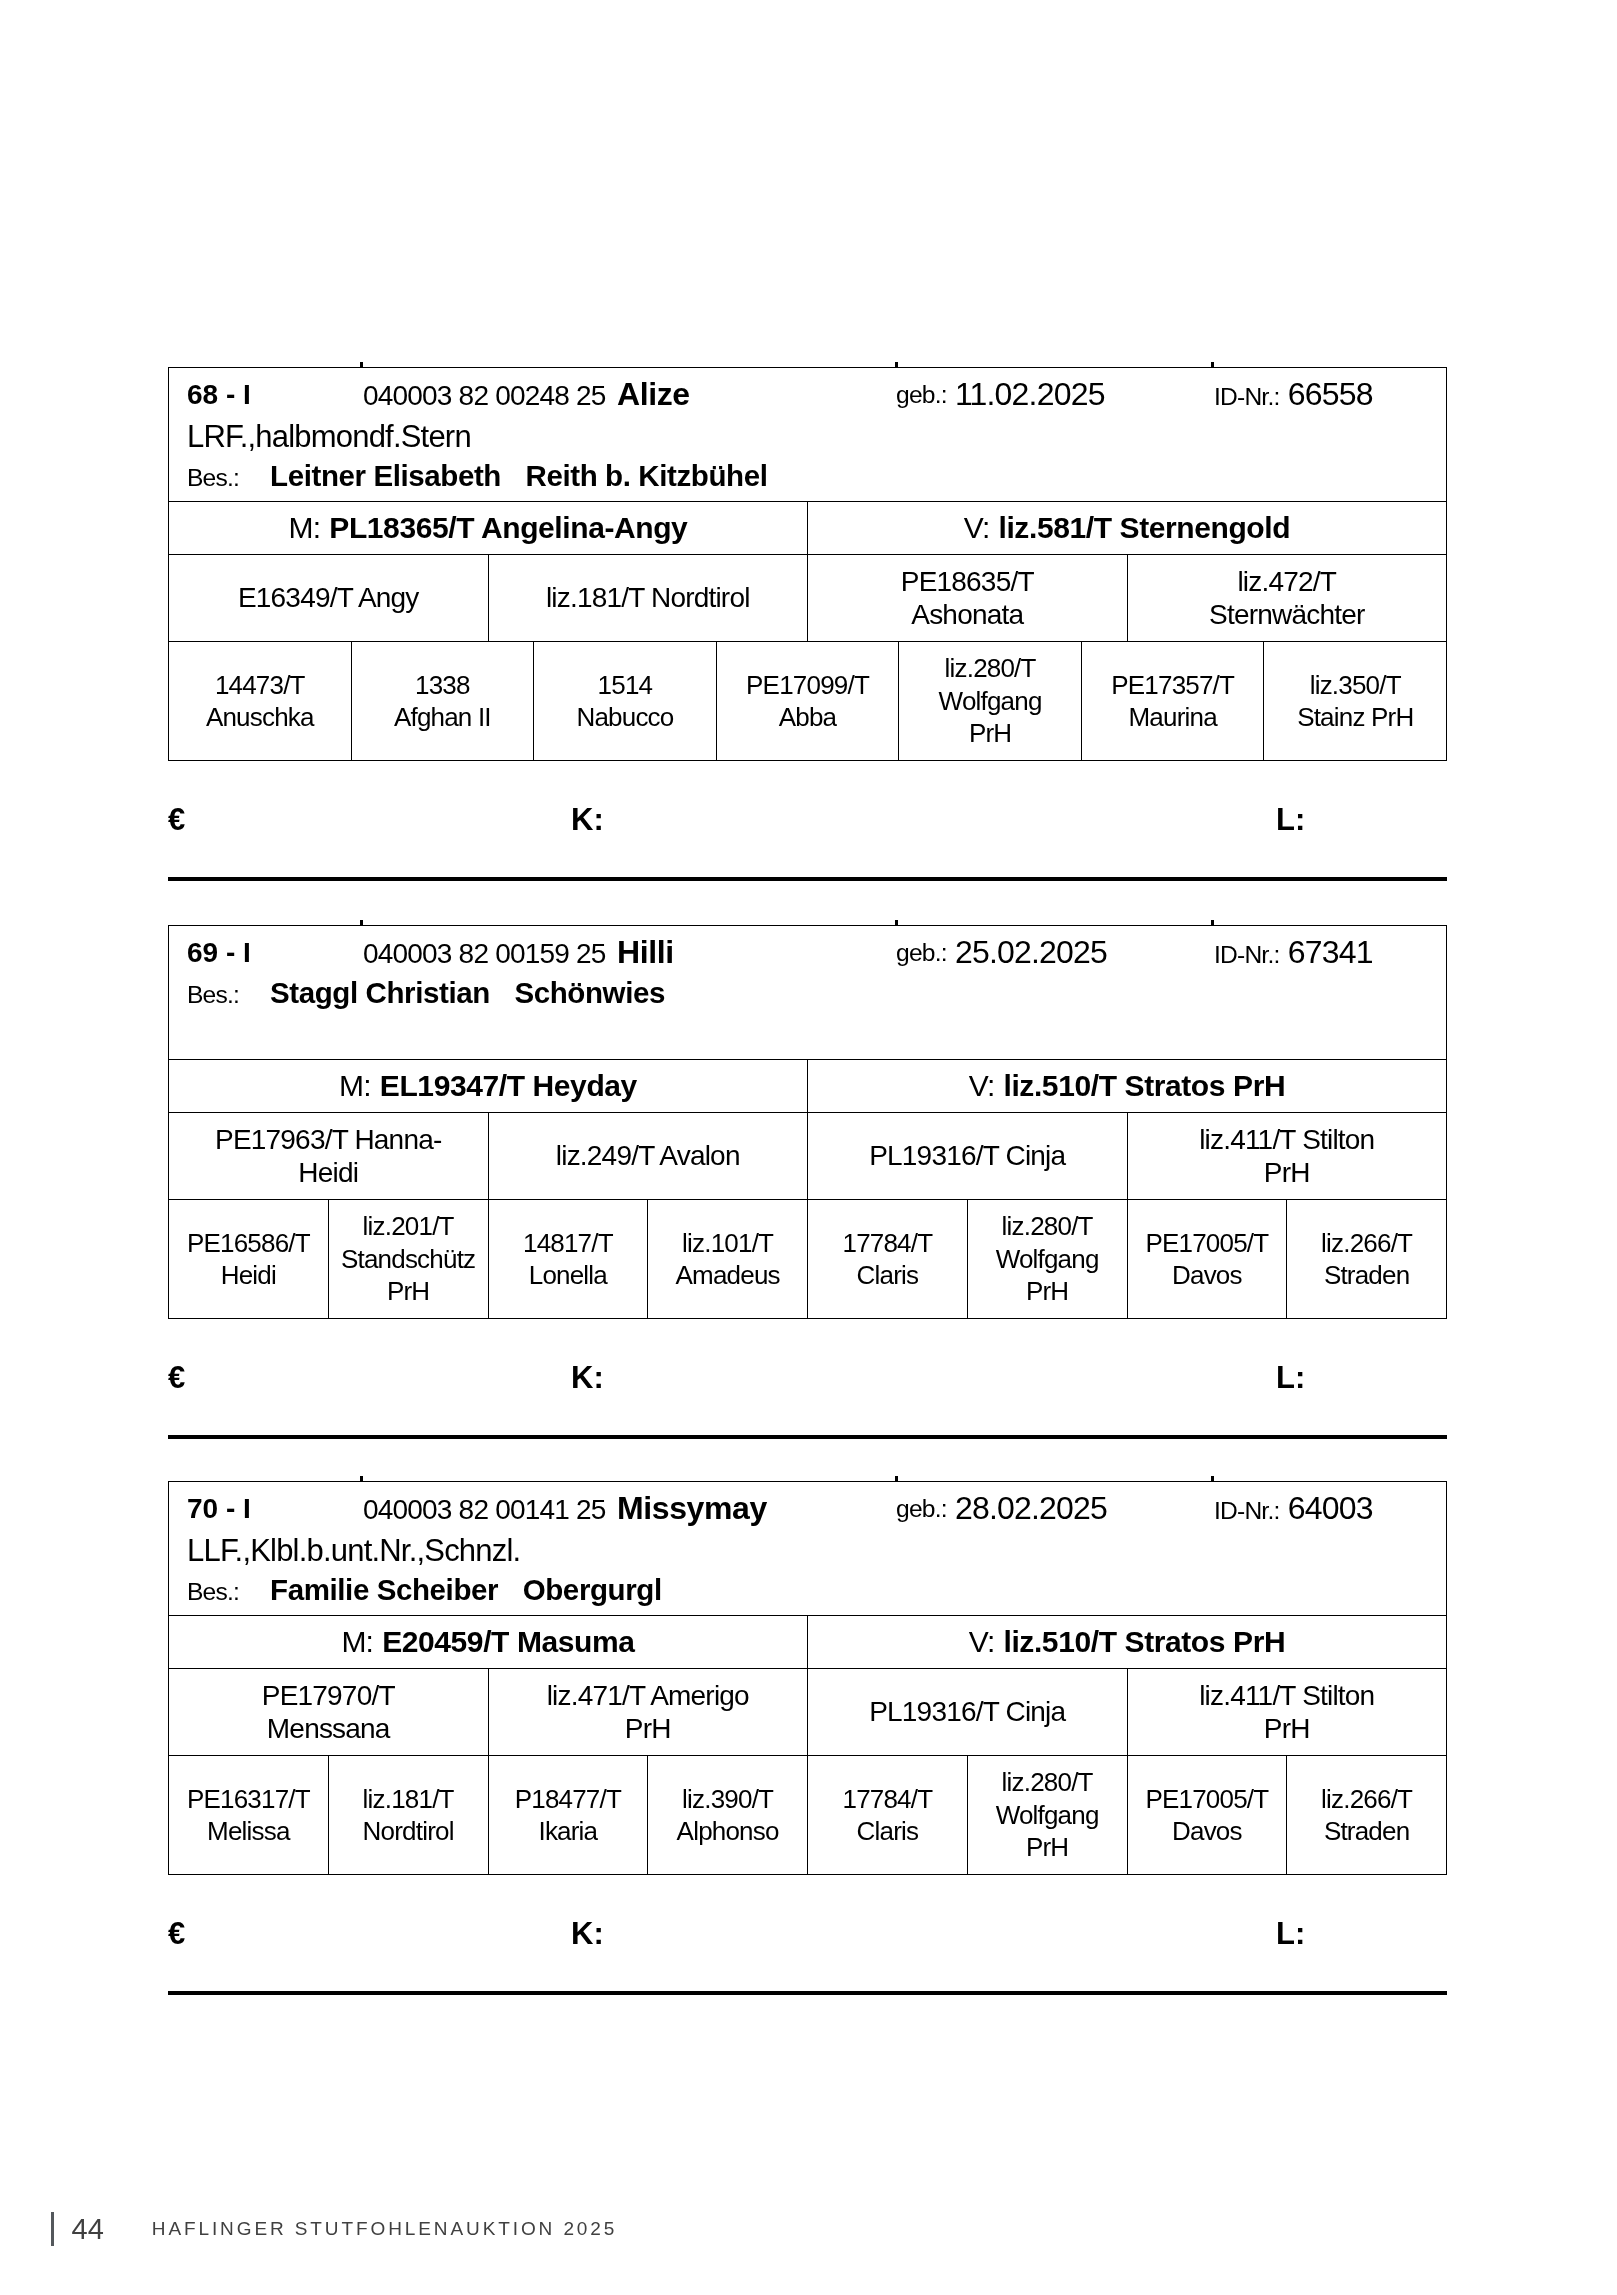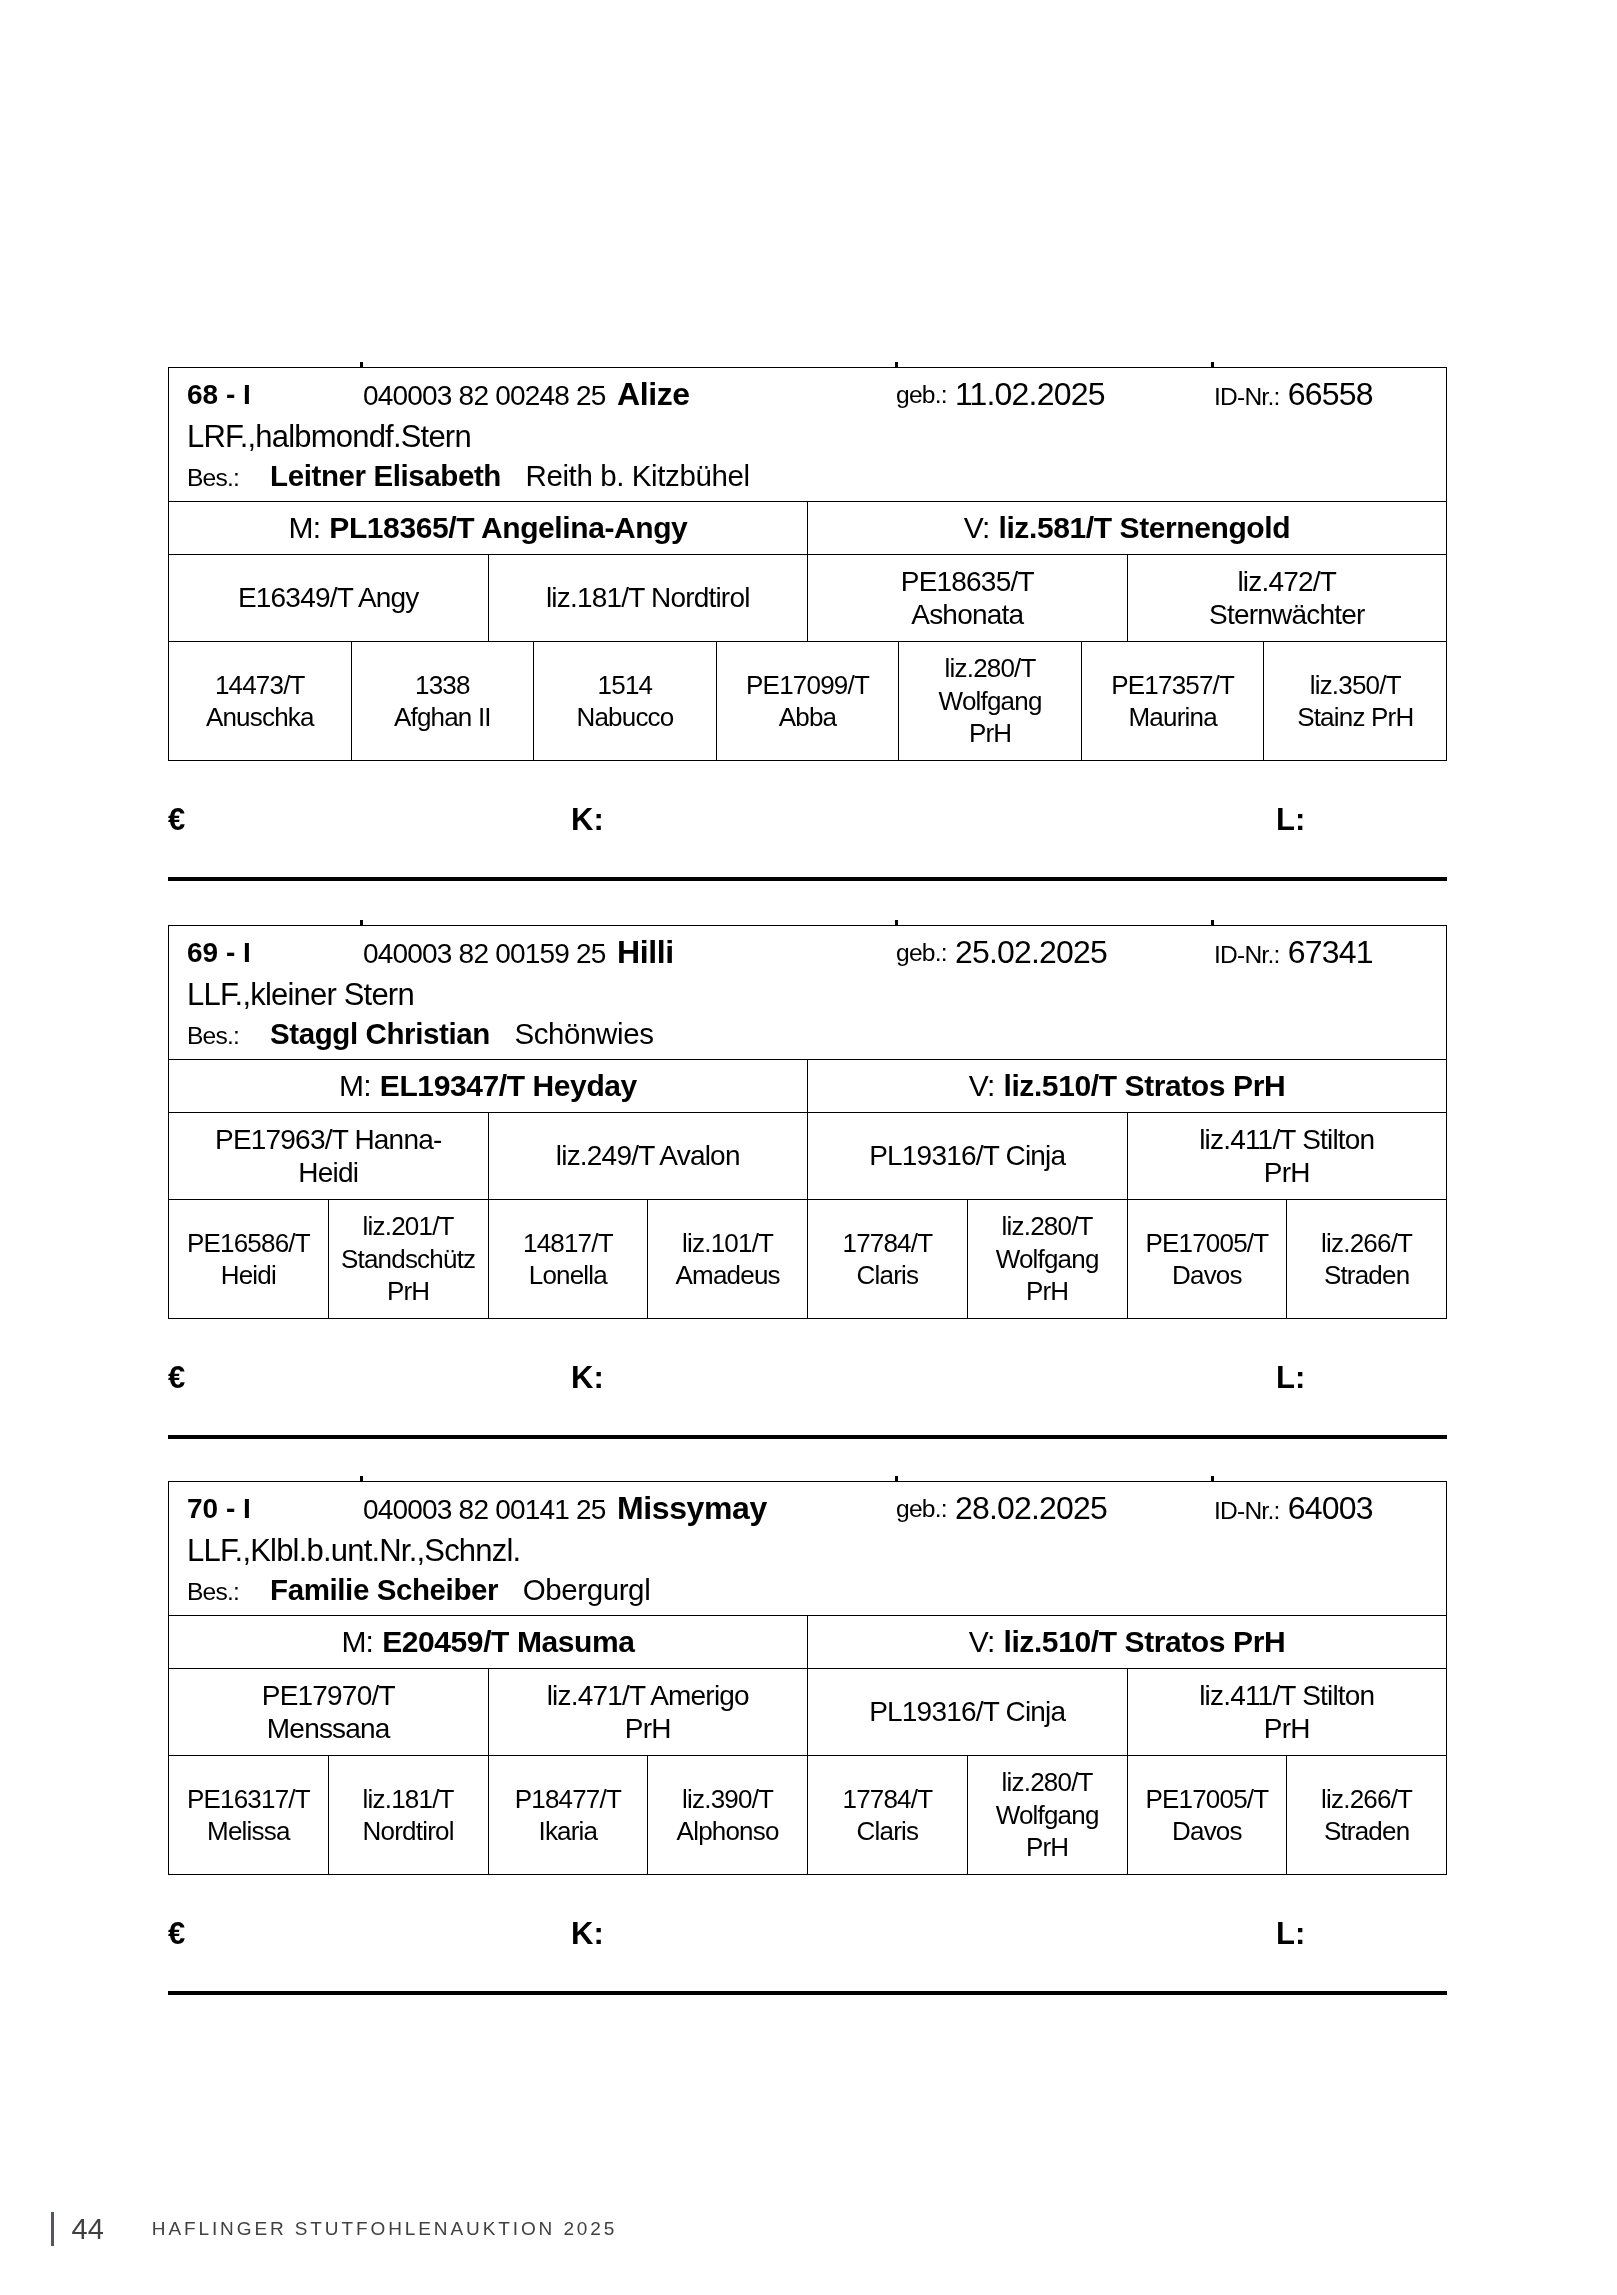--- a/index.html
+++ b/index.html
@@ -38,21 +38,21 @@
   .col-id   { flex:1; display:flex; align-items:baseline; }
   .chip { font-size:28px; letter-spacing:-0.8px; }
   .foal { font-size:32px; font-weight:bold; margin-left:11.5px; letter-spacing:-0.4px; }
   .small-label { font-size:24.6px; letter-spacing:-0.8px; }
   .big-val { font-size:32px; margin-left:8.2px; letter-spacing:-0.8px; }
 
   .hline2 { height:41px; display:flex; align-items:center;
             font-size:31px; letter-spacing:-0.8px; }
   .hline3 { height:41px; display:flex; align-items:baseline; margin-top:1.6px; }
   .owner  { font-size:29.5px; font-weight:bold; margin-left:31px; letter-spacing:-0.4px; }
-  .place  { font-size:29.5px; font-weight:normal; margin-left:24.6px; letter-spacing:-0.4px; }
+  .place  { font-size:29.5px; font-weight:bold; margin-left:24.6px; letter-spacing:-0.4px; }
 
   .mv { height:53px; border-bottom:1.6px solid #000; display:flex; }
   .mv-cell { flex:1; display:flex; justify-content:center; align-items:center; }
   .mv-cell.first { border-right:1.6px solid #000; }
   .mv-label { font-size:30px; letter-spacing:-0.8px; }
   .mv-val { font-size:30px; font-weight:bold; margin-left:9px; letter-spacing:-0.4px; }
 
   .gp { height:87px; border-bottom:1.6px solid #000; display:flex; }
   .gp-cell {
     flex:1; border-right:1.6px solid #000;
@@ -175,21 +175,20 @@
         </span>
         <span class="col-geb">
           <span class="small-label">geb.:</span>
           <span class="big-val">25.02.2025</span>
         </span>
         <span class="col-id">
           <span class="small-label">ID-Nr.:</span>
           <span class="big-val">67341</span>
         </span>
       </div>
-      <div class="hline2">LLF.,kleiner Stern</div>
       <div class="hline3">
         <span class="small-label">Bes.:</span>
         <span class="owner">Staggl Christian</span>
         <span class="place">Schönwies</span>
       </div>
     </div>
     <div class="mv">
       <div class="mv-cell first">
         <span class="mv-label">M:</span>
         <span class="mv-val">EL19347/T Heyday</span>

